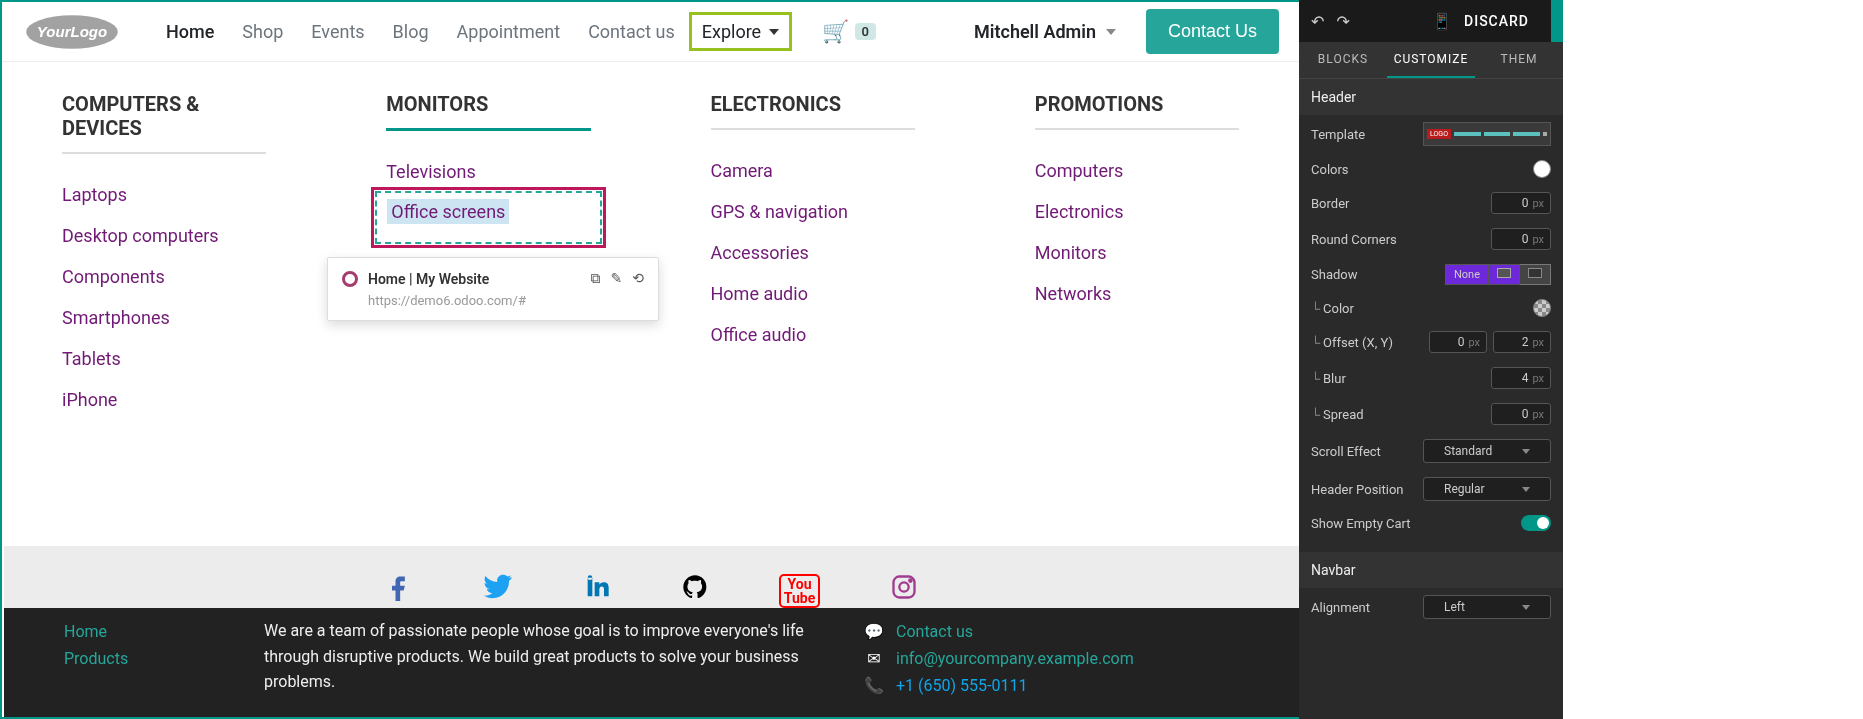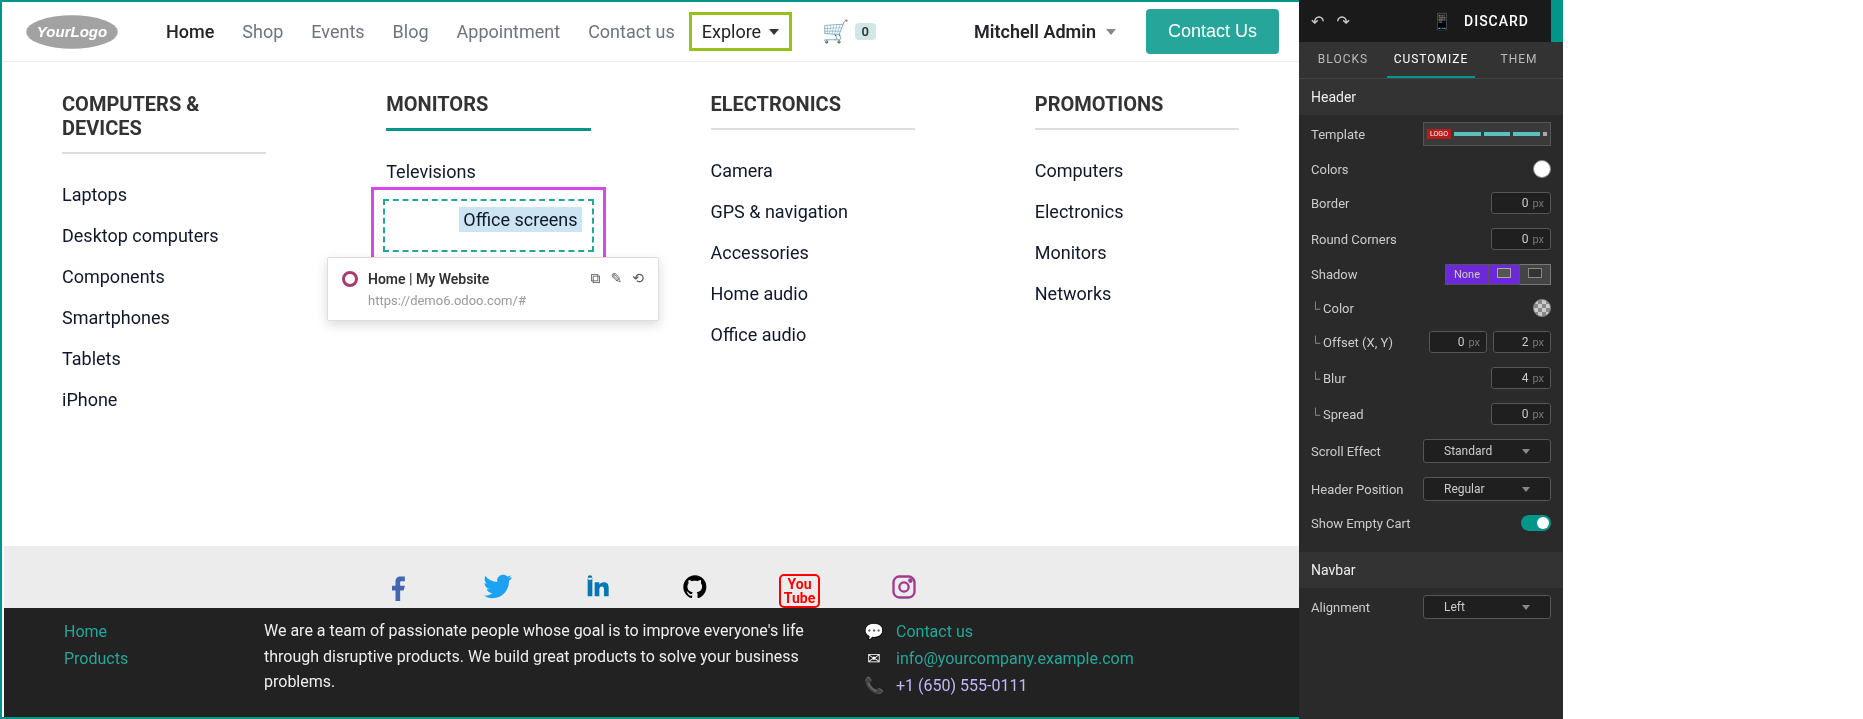--- a/index.html
+++ b/index.html
@@ -26,24 +26,24 @@
 .user-btn { display: flex; align-items: center; color: #212529; font-size: 18px; font-weight: 600; cursor: pointer; }
 .user-btn .caret { margin-left: 10px; border-left: 5px solid transparent; border-right: 5px solid transparent; border-top: 6px solid #888; }
 .contact-btn { background: #26a69a; color: #fff; font-size: 18px; padding: 12px 22px; border: none; border-radius: 4px; font-weight: 500; cursor: pointer; }
 
 
 .mega { display: flex; padding: 30px 60px; gap: 120px; }
 .mega-col { flex: 1; }
 .mega-col h3 { font-size: 20px; font-weight: 700; color: #333; padding-bottom: 12px; margin-bottom: 20px; }
 .mega-col.selected-col h3 { border-bottom: 3px solid #009688; }
 .mega-col:not(.selected-col) h3 { border-bottom: 2px solid #ddd; }
-.mega-link { display: block; color: #0f172a; font-size: 18px; padding: 10px 0; cursor: pointer; }
-
-
-.selected-box { border: 3px solid #d946ef; padding: 9px; margin-top: -5px; margin-left: -15px; margin-right: -15px; margin-bottom: 20px; text-align: right; }
+.mega-link { display: block; color: #701a75; font-size: 18px; padding: 10px 0; cursor: pointer; }
+
+
+.selected-box { border: 3px solid #be185d; padding: 1px; margin-top: -5px; margin-left: -15px; margin-right: -15px; margin-bottom: 20px; }
 .selected-inner { border: 2px dashed #26a69a; padding: 8px 10px 20px 10px; }
 .selected-inner .mega-link { background: #cde5f3; display: inline; padding: 2px 4px; }
 
 
 .popover { position: absolute; top: 255px; left: 325px; width: 332px; background: #fff; border: 1px solid #ddd; box-shadow: 0 4px 12px rgba(0,0,0,0.15); padding: 12px 14px; border-radius: 2px; }
 .popover-head { display: flex; align-items: center; }
 .popover-icon { width: 16px; height: 16px; border: 3px solid #a53d6f; border-radius: 50%; margin-right: 10px; }
 .popover-title { font-size: 14px; font-weight: 600; color: #333; flex: 1; }
 .popover-actions { display: flex; gap: 10px; color: #555; }
 .popover-actions span { cursor: pointer; font-size: 14px; }
@@ -62,21 +62,21 @@
 
 .footer { position: absolute; bottom: 0; left: 2px; right: 0; height: 109px; background: #222; color: #fff; display: flex; padding: 10px 60px; }
 .footer-col1 { width: 200px; }
 .footer-col2 { width: 540px; }
 .footer-col3 { margin-left: 60px; }
 .footer-link { color: #26a69a; font-size: 16px; padding: 4px 0; display: block; cursor: pointer; }
 .footer-text { color: #eee; font-size: 16px; line-height: 1.6; }
 .footer-contact { display: flex; align-items: center; gap: 12px; padding: 4px 0; font-size: 16px; }
 .footer-contact .ico { width: 20px; text-align: center; color: #fff; }
 .footer-contact a { color: #26a69a; }
-.footer-contact span.val { color: #c4b5fd; }
+.footer-contact span.val { color: #0ea5e9; }
 
 
 .editor { width: 264px; height: 719px; float: left; background: #2a2a2a; color: #ccc; font-size: 13px; overflow: hidden; }
 .editor-top { height: 42px; background: #1a1a1a; display: flex; align-items: center; padding: 0 12px; gap: 12px; }
 .editor-top .ico { color: #ccc; font-size: 16px; cursor: pointer; }
 .editor-top .spacer { flex: 1; }
 .discard-btn { color: #fff; font-size: 14px; font-weight: 500; cursor: pointer; letter-spacing: 1px; }
 .save-slice { background: #009688; width: 12px; height: 42px; margin-left: 10px; margin-right: -12px; }
 
 .editor-tabs { display: flex; background: #333; border-bottom: 1px solid #444; }

